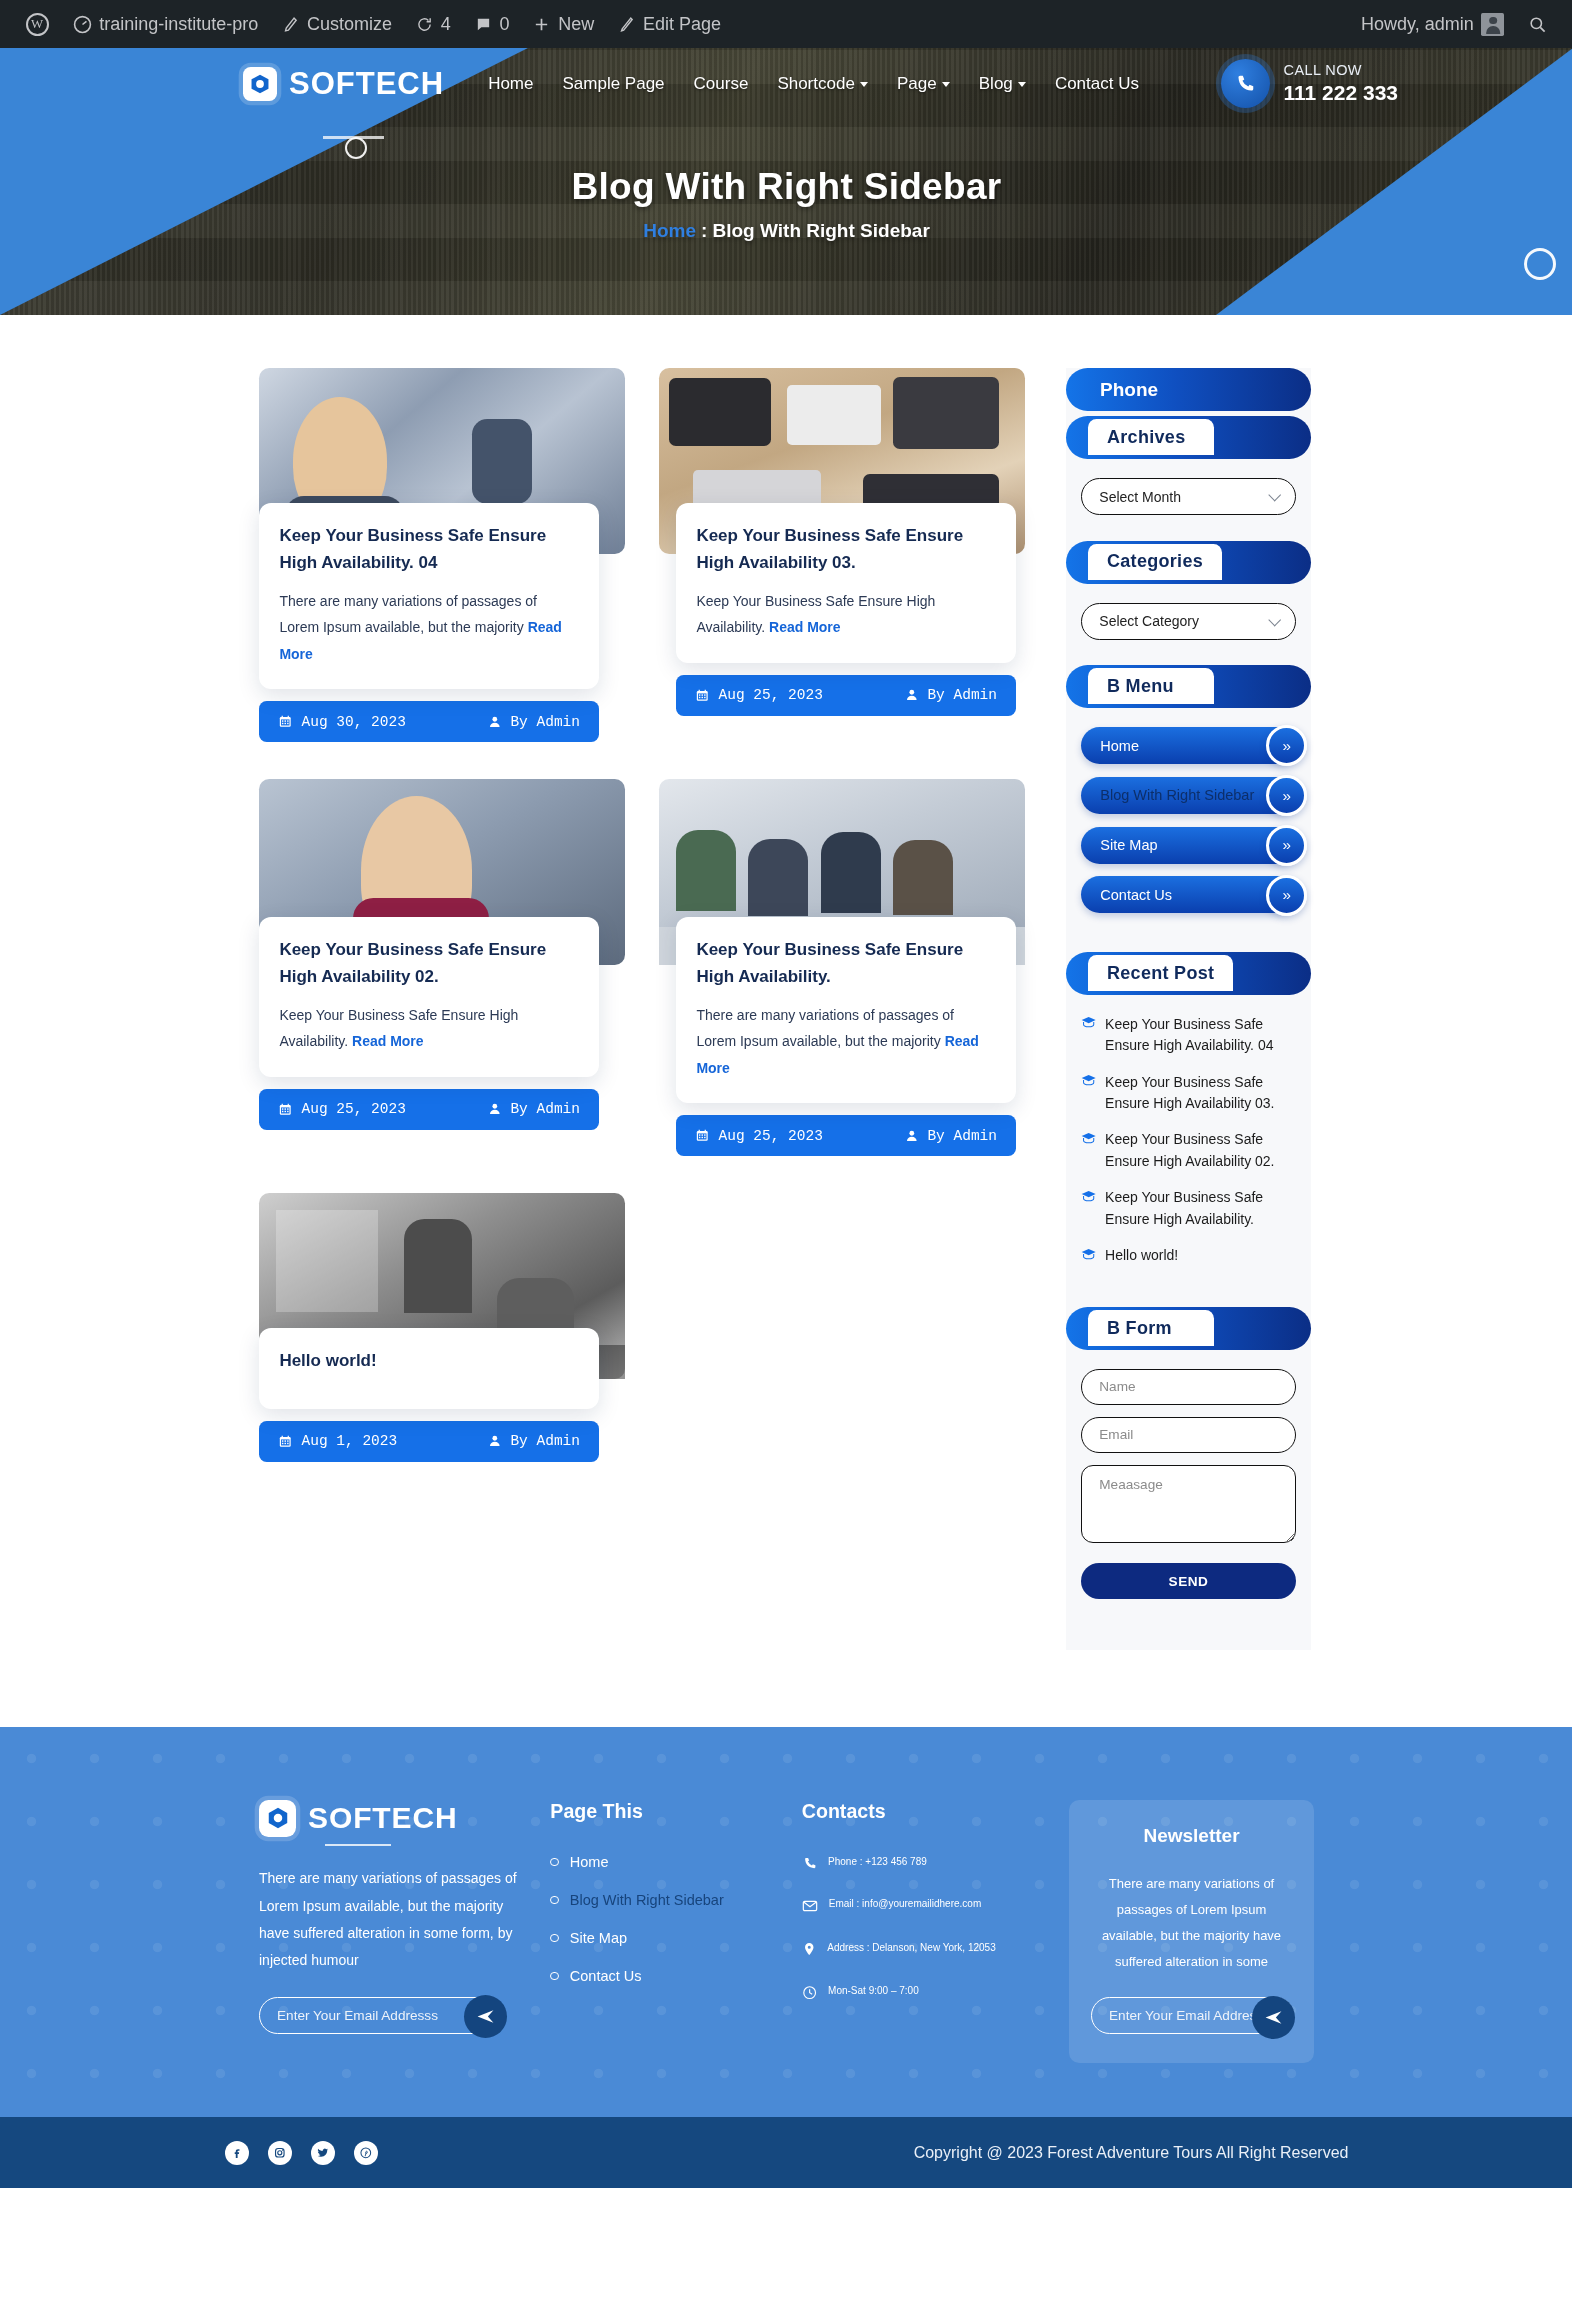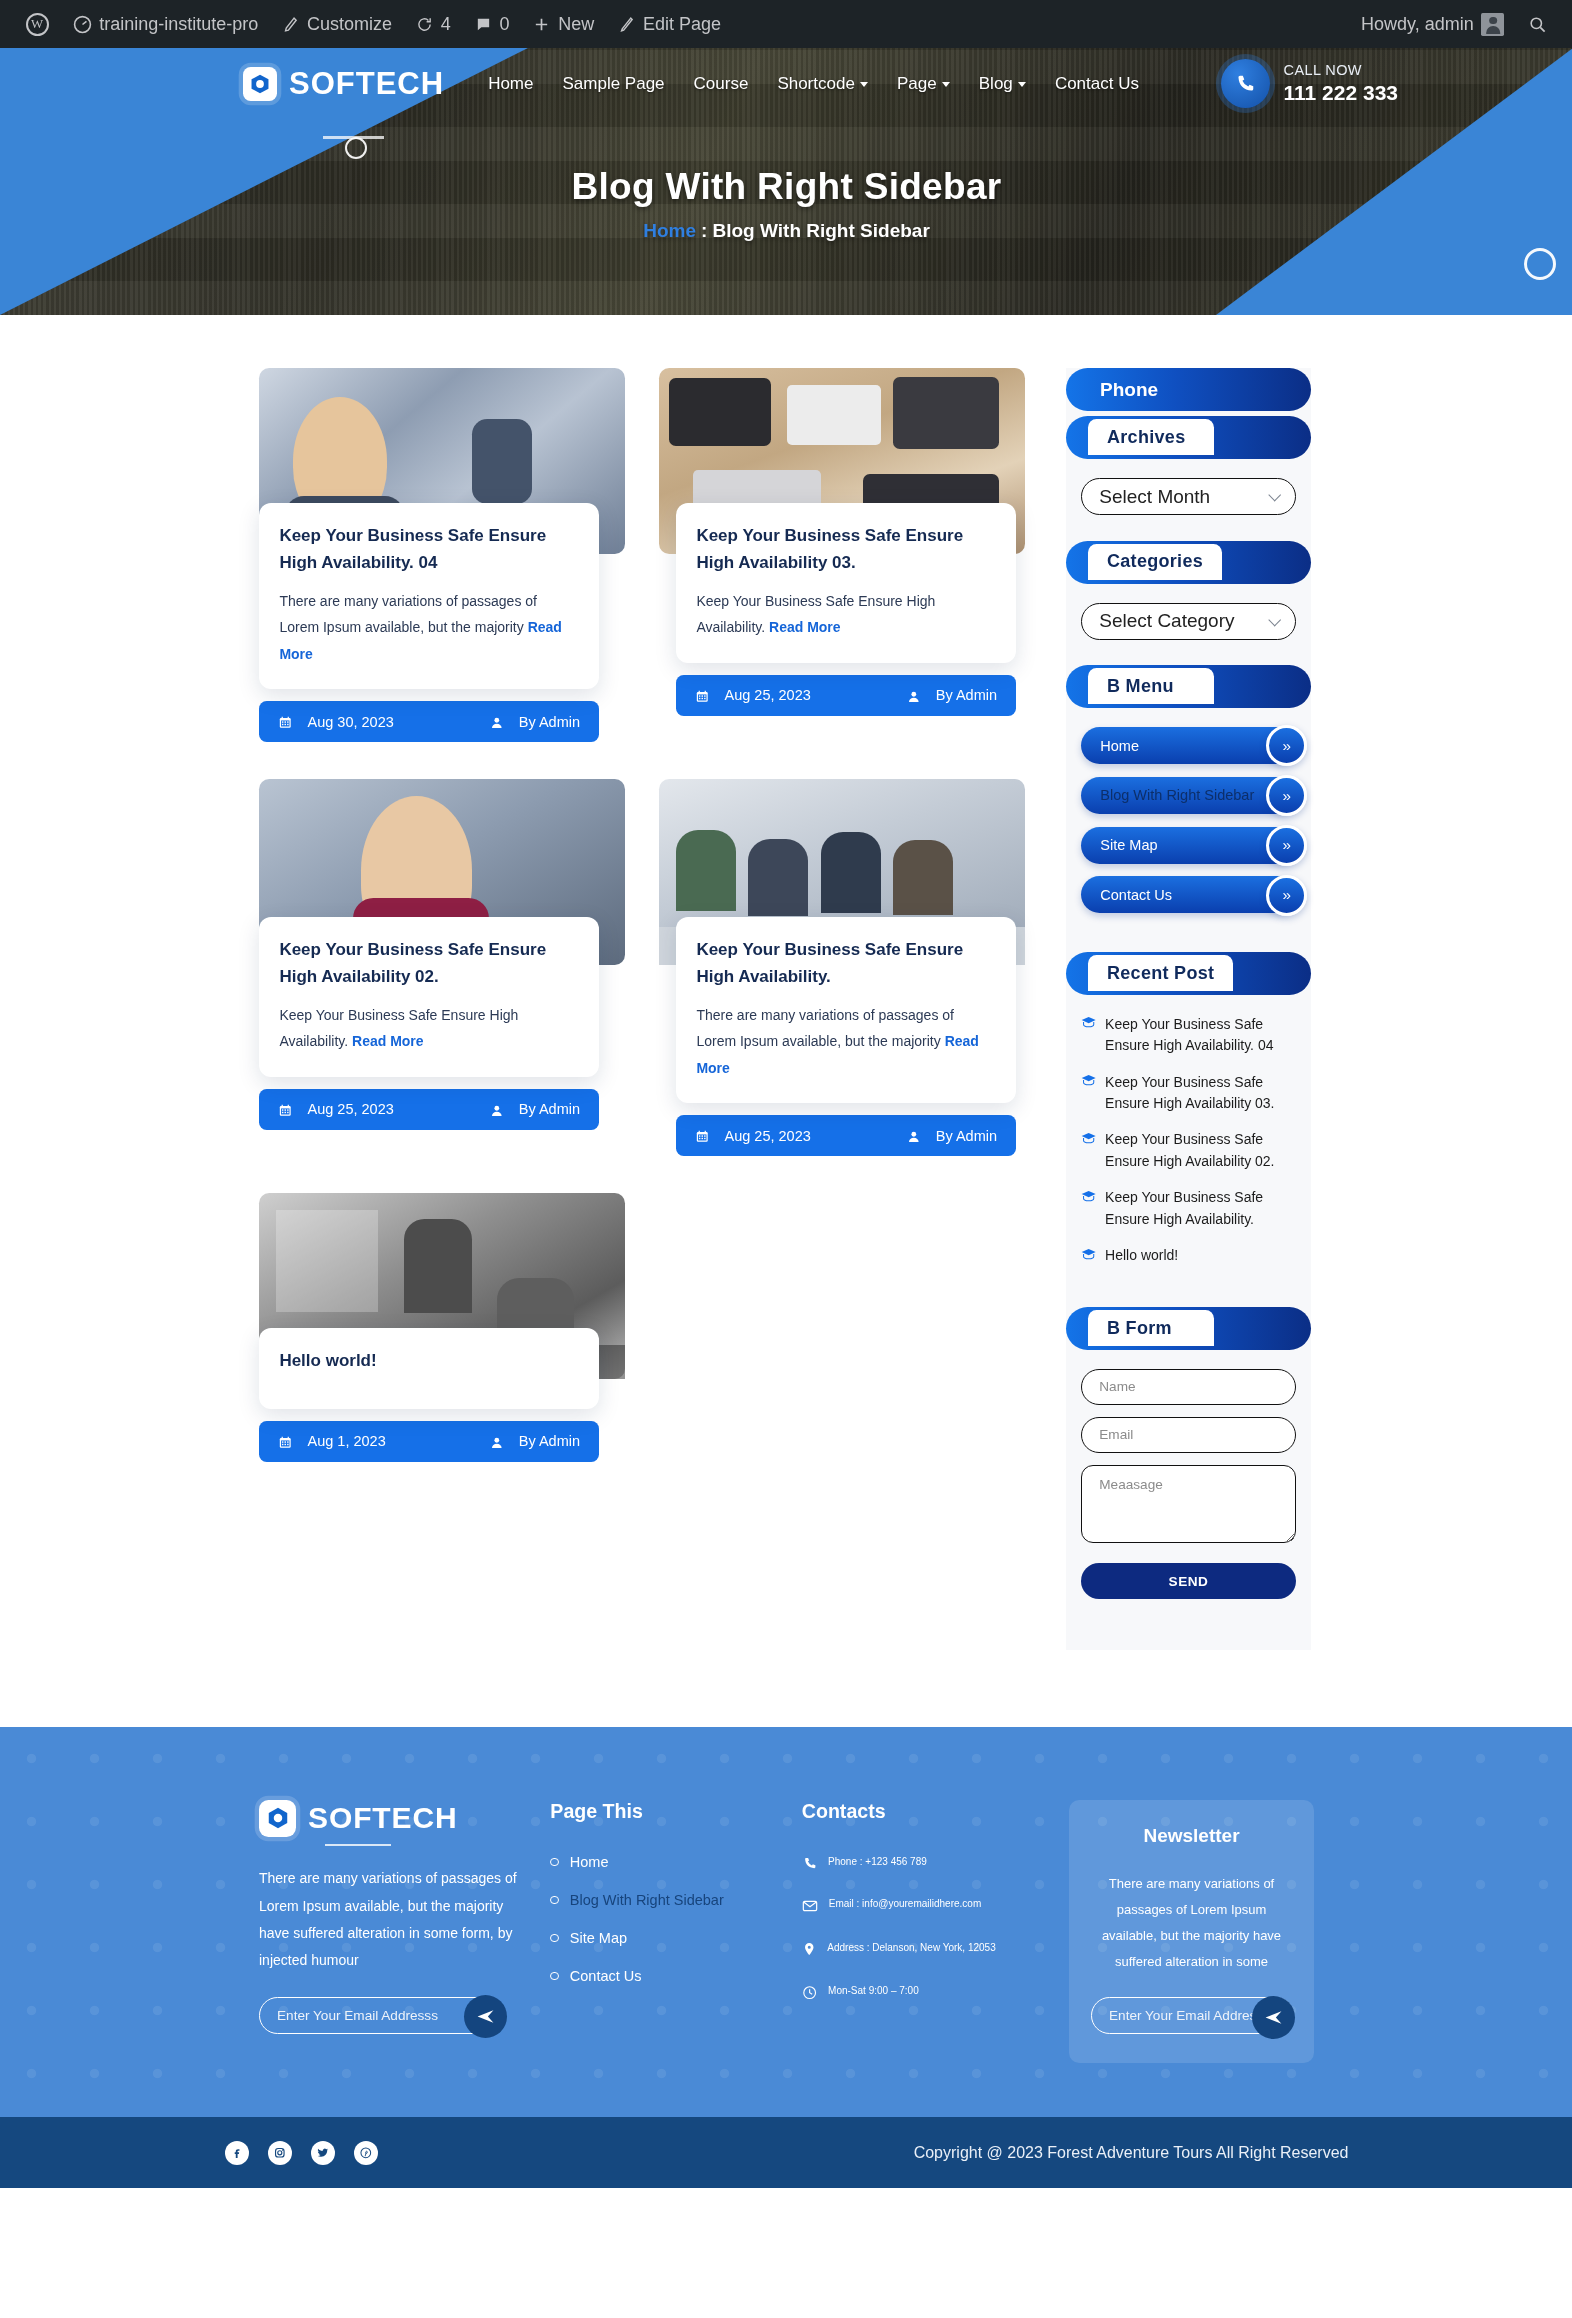--- a/index.html
+++ b/index.html
@@ -154,21 +154,21 @@
     color:#152a52; font-size:17px; font-weight:bold; line-height:1.55;
     margin-bottom:12px;
   }
   .post-excerpt{ color:#2c3a55; font-size:14px; line-height:1.88; }
   .read-more{ color:#1565d8; font-weight:bold; cursor:pointer;}
   .post-meta{
     margin-top:12px; width:340px; height:41px; background:#1570e8; border-radius:7.7px;
     display:flex; align-items:center; justify-content:space-between;
     padding:0 19px; color:#fff; font-size:14.5px;
   }
-  .meta-side{ display:flex; align-items:flex-end; gap:15px; }
+  .meta-side{ display:flex; align-items:center; gap:9px;font-family:Liberation Mono, monospace; }
 
   
   .card-r2 .post-body{ margin-top:-48px; }
   .col-right-shift .post-body{ margin-left:17px; }
   .col-right-shift .post-meta{ margin-left:17px; }
 
   
   .sidebar{ width:245px; background:#f7f8fa; padding-bottom:25.5px; }
   .widget{ padding:0 0 5.1px; }
   .widget-head{
@@ -196,21 +196,21 @@
     display:flex;align-items:center;justify-content:center; flex:none;
   }
   .search-pill input{
     border:none; outline:none; flex:1; font-size:13.6px; color:#333;
     font-family:"Liberation Sans", sans-serif; padding-left:6.8px; background:transparent;
   }
 
   .select-pill{
     position:relative; height:37px; border:1.3px solid #111; border-radius:20.4px;
     background:#fff; display:flex; align-items:center; padding:0 17px;
-    color:#222; font-size:19px;
+    color:#222; font-size:14px;
   }
   .select-pill .chev{
     position:absolute; right:15.3px; top:50%; margin-top:-3.4px;
     width:9.4px;height:9.4px;border-right:1.7px solid #7c8490;border-bottom:1.7px solid #7c8490;
     transform:rotate(45deg) translate(-1.7px,-1.7px);
   }
 
   .bmenu-item{
     position:relative; height:37px; margin-bottom:12.8px;
     background:linear-gradient(180deg,#1b6fe0 0%, #0a3fae 100%);

